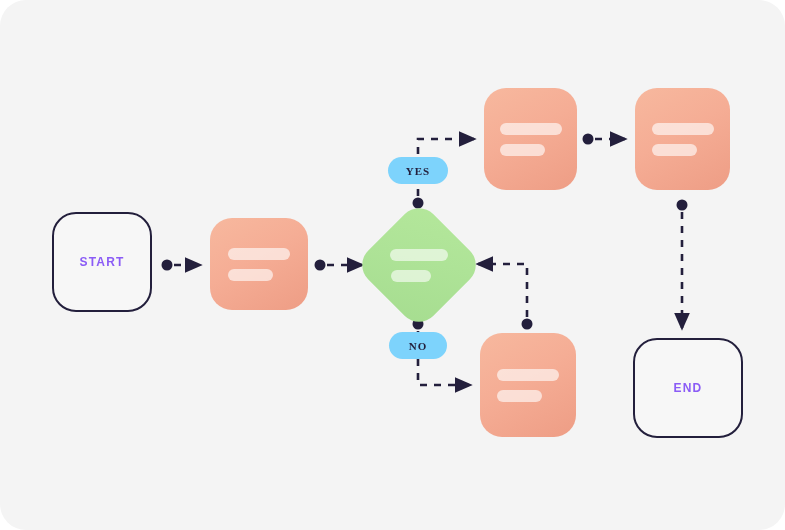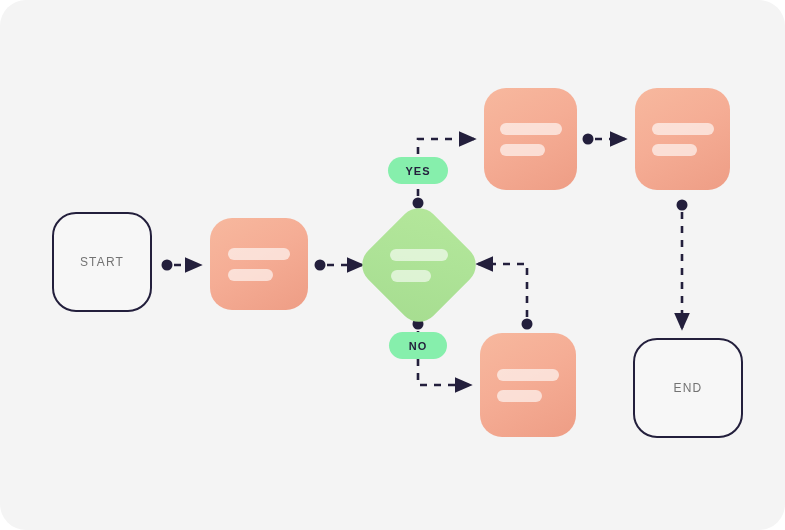--- a/index.html
+++ b/index.html
@@ -34,23 +34,23 @@
     box-sizing: border-box;
     background: #f7f7f7;
     border: 2.5px solid #231f3c;
     border-radius: 24px;
     display: flex;
     align-items: center;
     justify-content: center;
   }
   .terminal .tlabel {
     font-size: 12px;
-    font-weight: normal;
+    font-weight: bold;
     letter-spacing: 1.2px;
-    color: #737373;
+    color: #8b5cf6;
     text-align: right;
   }
 
   
   .process {
     position: absolute;
     border-radius: 22px;
     background: linear-gradient(150deg, #f7b89e 0%, #f5ad95 45%, #ee9d85 100%);
     display: flex;
     flex-direction: column;
@@ -86,30 +86,31 @@
     background: rgba(255,255,255,0.60);
     border-radius: 7px;
     height: 12px;
   }
   .decision .bar.wide  { width: 58px; }
   .decision .bar.short { width: 40px; margin-top: 9px; margin-right: 17px; }
 
   
   .pill {
     position: absolute;
-    background: #86efac;
+    background: #7dd3fc;
     border-radius: 14px;
     height: 27px;
     display: flex;
     align-items: center;
     justify-content: center;
     font-size: 11px;
     font-weight: bold;
     letter-spacing: 1px;
     color: #231f3c;
+    font-family: Liberation Serif, serif;
   }
 </style>
 </head>
 <body>
 
 <div id="canvas">
 
   <svg id="edges" viewBox="0 0 785 530" xmlns="http://www.w3.org/2000/svg">
     <defs>
       <marker id="arrow" viewBox="0 0 10 10" refX="8.5" refY="5" markerWidth="7" markerHeight="7" orient="auto-start-reverse">

